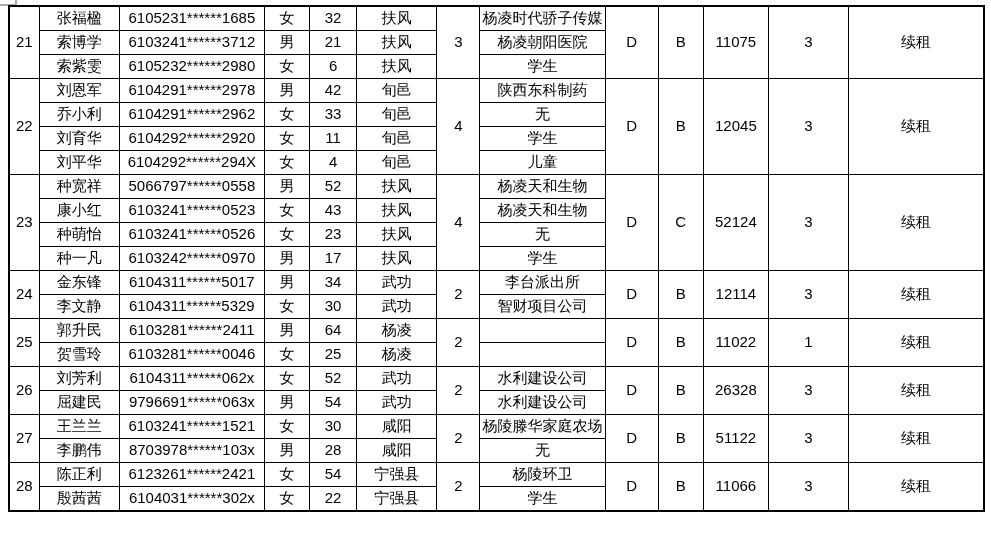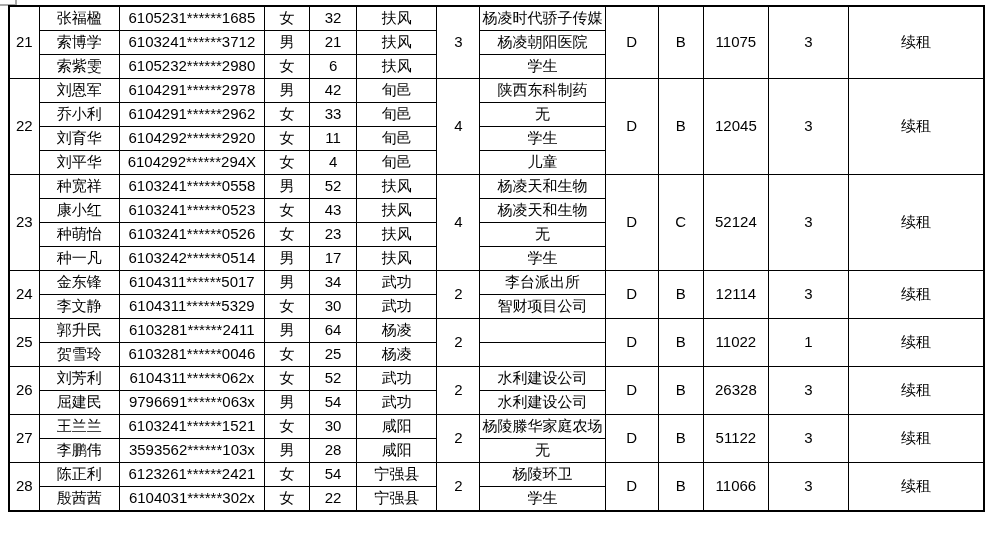--- a/index.html
+++ b/index.html
@@ -137,21 +137,21 @@
           <td>刘平华</td>
           <td class="id-cell">6104292******294X</td>
           <td>女</td>
           <td>4</td>
           <td>旬邑</td>
           <td>儿童</td>
         </tr>
         <tr>
           <td rowspan="4">23</td>
           <td>种宽祥</td>
-          <td class="id-cell">6103241******0558</td>
+          <td class="id-cell">5066797******0558</td>
           <td>男</td>
           <td>52</td>
           <td>扶风</td>
           <td rowspan="4">4</td>
           <td>杨凌天和生物</td>
           <td rowspan="4">D</td>
           <td rowspan="4">C</td>
           <td rowspan="4">52124</td>
           <td rowspan="4">3</td>
           <td rowspan="4">续租</td>
@@ -167,21 +167,21 @@
         <tr>
           <td>种萌怡</td>
           <td class="id-cell">6103241******0526</td>
           <td>女</td>
           <td>23</td>
           <td>扶风</td>
           <td>无</td>
         </tr>
         <tr>
           <td>种一凡</td>
-          <td class="id-cell">6103242******0514</td>
+          <td class="id-cell">6103242******0970</td>
           <td>男</td>
           <td>17</td>
           <td>扶风</td>
           <td>学生</td>
         </tr>
         <tr>
           <td rowspan="2">24</td>
           <td>金东锋</td>
           <td class="id-cell">6104311******5017</td>
           <td>男</td>
@@ -259,21 +259,21 @@
           <td rowspan="2">2</td>
           <td>杨陵滕华家庭农场</td>
           <td rowspan="2">D</td>
           <td rowspan="2">B</td>
           <td rowspan="2">51122</td>
           <td rowspan="2">3</td>
           <td rowspan="2">续租</td>
         </tr>
         <tr>
           <td>李鹏伟</td>
-          <td class="id-cell">3593562******103x</td>
+          <td class="id-cell">8703978******103x</td>
           <td>男</td>
           <td>28</td>
           <td>咸阳</td>
           <td>无</td>
         </tr>
         <tr>
           <td rowspan="2">28</td>
           <td>陈正利</td>
           <td class="id-cell">6123261******2421</td>
           <td>女</td>

